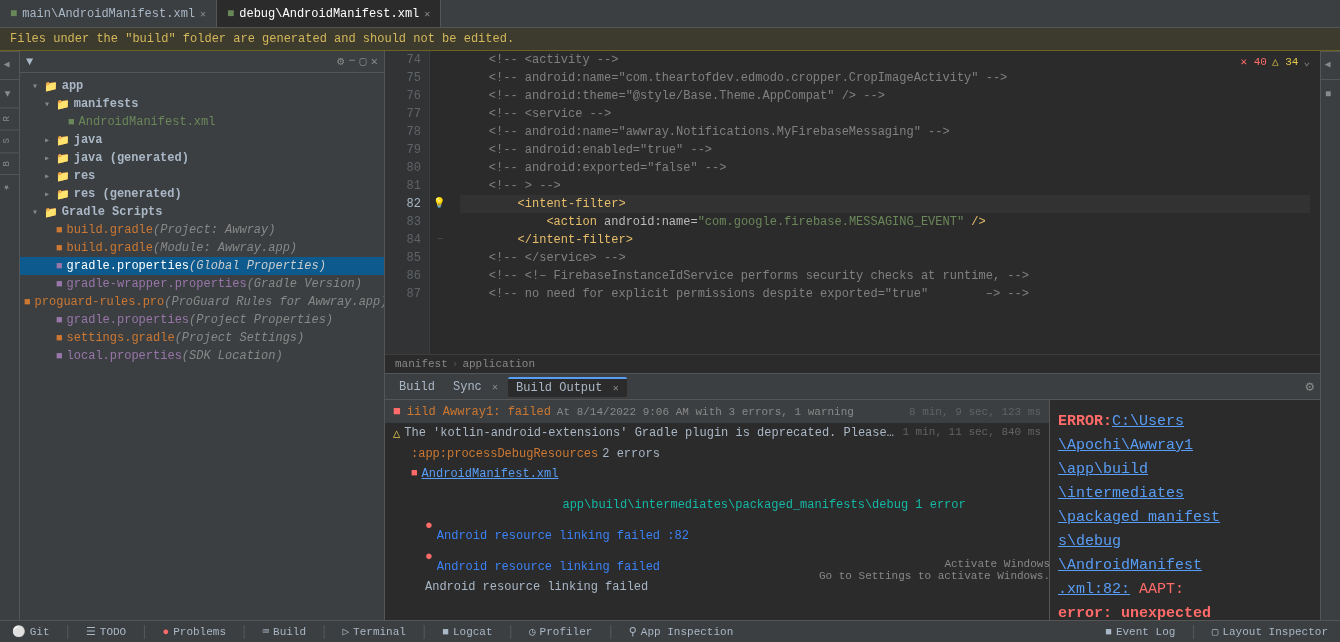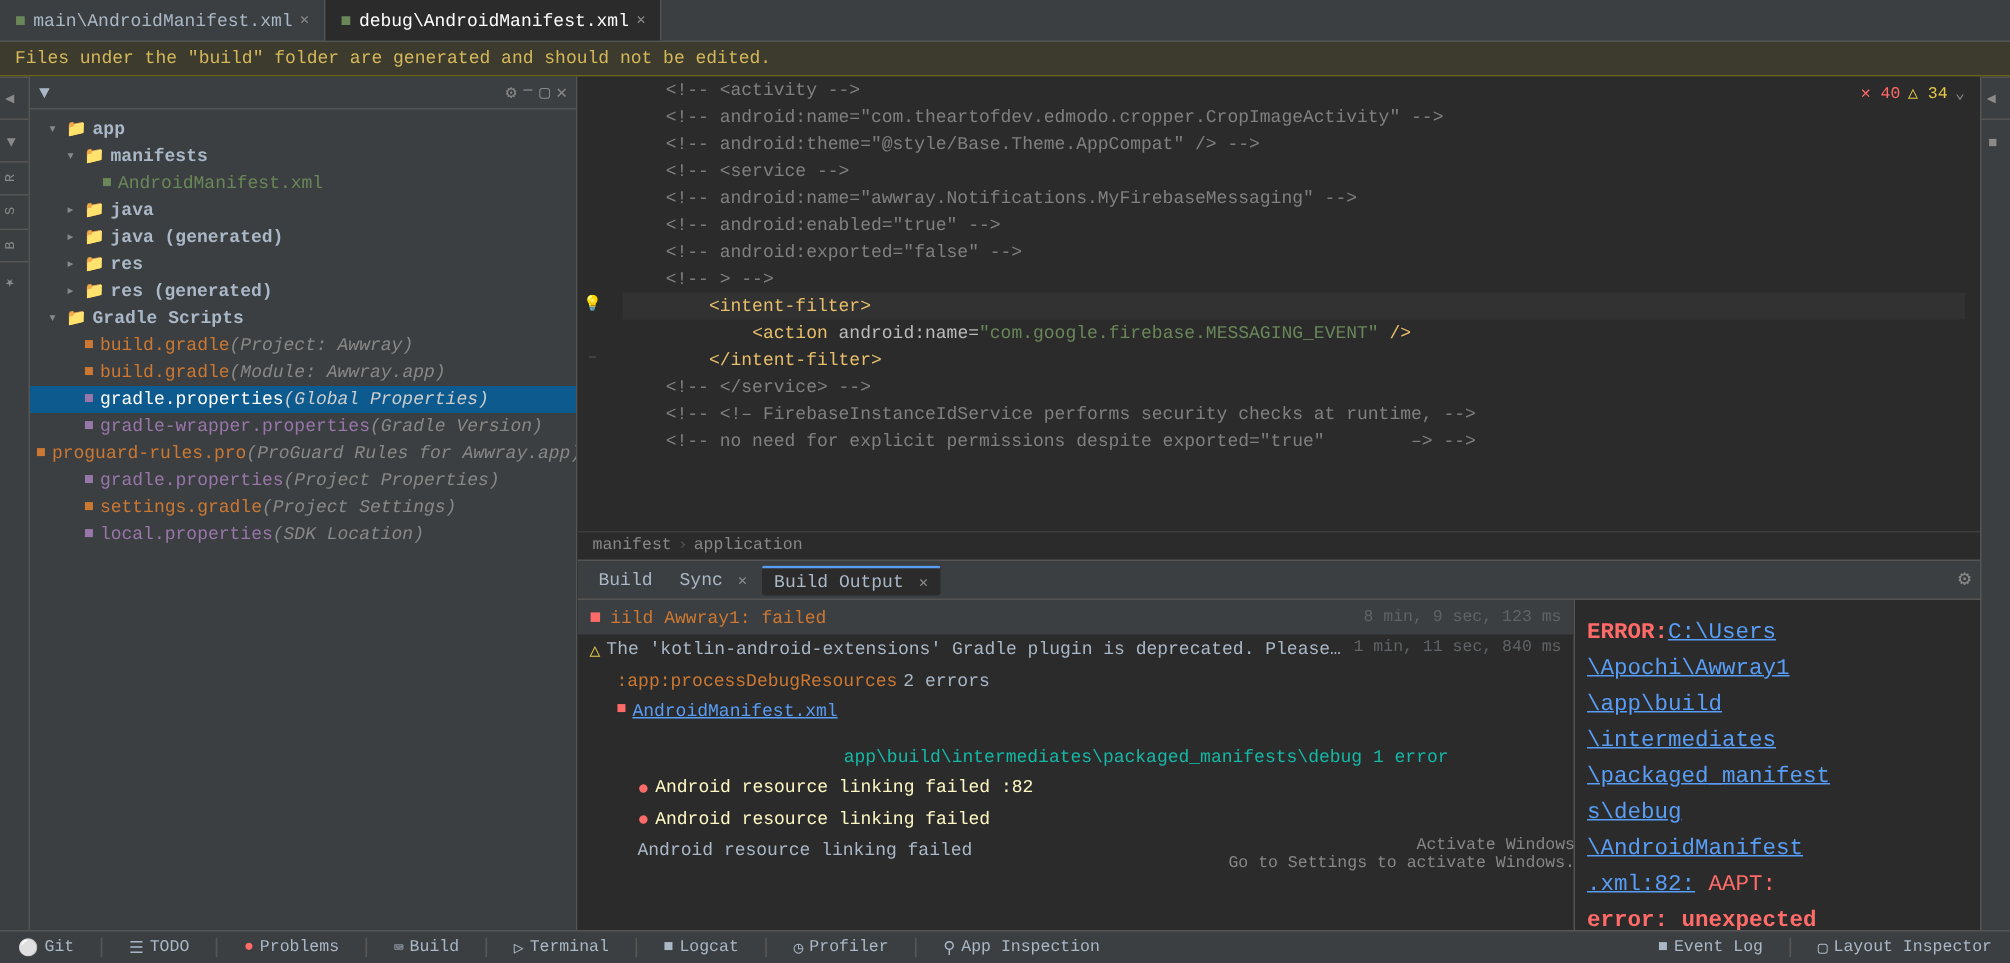--- a/index.html
+++ b/index.html
@@ -261,21 +261,21 @@
     }
     .build-time {
       margin-left: auto;
       color: #606366;
       font-size: 11px;
       white-space: nowrap;
     }
     .error-icon { color: #ff6b68; font-size: 13px; }
     .warn-icon { color: #e6c949; font-size: 12px; }
     .link-text { color: #589df6; text-decoration: underline; cursor: pointer; }
-    .error-text { color: #fef9c3; }
+    .error-text { color: #3b82f6; margin-top: 11px; }
 
     
     .right-tools {
       width: 20px;
       background: #3c3f41;
       border-left: 1px solid #555;
       display: flex;
       flex-direction: column;
       align-items: center;
       flex-shrink: 0;
@@ -530,20 +530,36 @@
         <span class="badge-error">
           ✕ <span>40</span>
         </span>
         <span class="badge-warn">
           △ <span>34</span>
         </span>
         <span style="color:#888;cursor:pointer;">⌄</span>
       </div>
 
       <div class="code-lines">
+        <div class="line-numbers">
+          <span class="line-number">74</span>
+          <span class="line-number">75</span>
+          <span class="line-number">76</span>
+          <span class="line-number">77</span>
+          <span class="line-number">78</span>
+          <span class="line-number">79</span>
+          <span class="line-number">80</span>
+          <span class="line-number">81</span>
+          <span class="line-number active">82</span>
+          <span class="line-number">83</span>
+          <span class="line-number">84</span>
+          <span class="line-number">85</span>
+          <span class="line-number">86</span>
+          <span class="line-number">87</span>
+        </div>
 
         <div class="gutter-area">
           <div class="gutter-cell"></div>
           <div class="gutter-cell"></div>
           <div class="gutter-cell"></div>
           <div class="gutter-cell"></div>
           <div class="gutter-cell"></div>
           <div class="gutter-cell"></div>
           <div class="gutter-cell"></div>
           <div class="gutter-cell"></div>
@@ -599,20 +615,21 @@
         </div>
         <div class="build-settings">⚙</div>
       </div>
 
       <div class="build-content">
         <div class="build-left">
 
           <div class="build-main-error">
             <span class="error-icon">■</span>
             <span style="color:#cc7832;">iild Awwray1: failed</span>
+            <span style="color:#888;font-size:11px;"> At 8/14/2022 9:06 AM with 3 errors, 1 warning</span>
             <span class="build-time">8 min, 9 sec, 123 ms</span>
           </div>
 
           <div class="build-line">
             <span class="warn-icon">△</span>
             <span style="color:#a9b7c6;flex:1;overflow:hidden;text-overflow:ellipsis;white-space:nowrap;">The 'kotlin-android-extensions' Gradle plugin is deprecated. Please use this migration guide (https://goo.gle/kotlin-android-extensions-deprecation) to start working with View Binding (https://developer.a...</span>
             <span class="build-time">1 min, 11 sec, 840 ms</span>
           </div>
 
           <div class="build-line">

